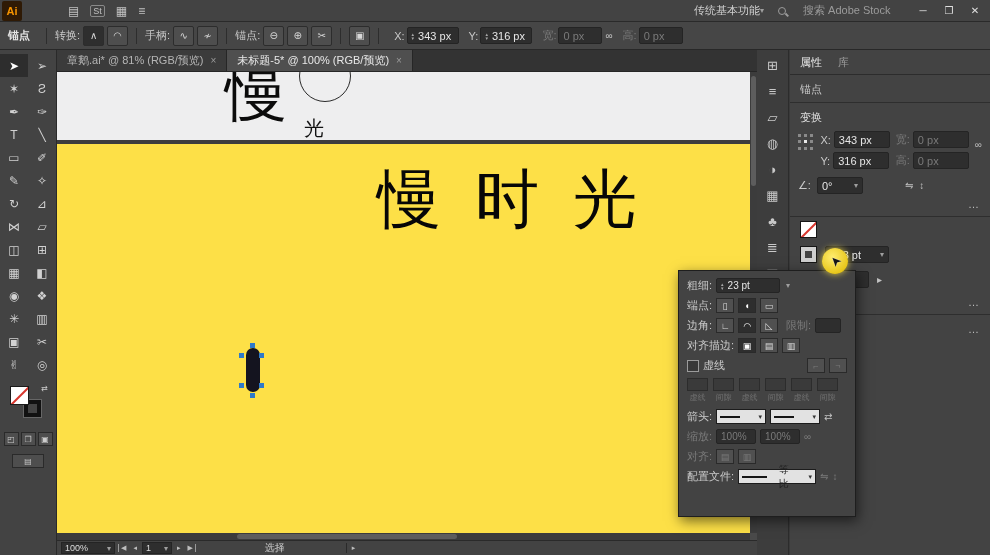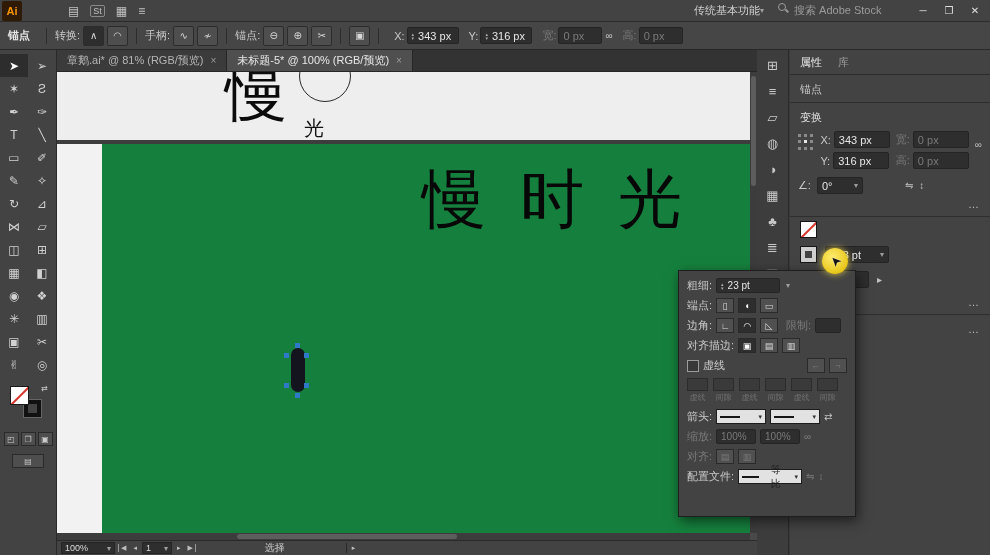--- a/index.html
+++ b/index.html
@@ -18,21 +18,21 @@
            border-bottom:1px solid #2a2a2a;display:flex;align-items:center;z-index:5;box-sizing:border-box;}
   .ai-logo{width:20px;height:20px;margin-left:2px;background:#2f1a05;color:#f79500;font-weight:bold;
            font-size:11px;display:flex;align-items:center;justify-content:center;border-radius:2px;}
   #menu-items{display:flex;align-items:center;margin-left:8px;height:100%;}
   .menu-item{padding:0 8px;font-size:12px;color:#dcdcdc;height:100%;display:flex;align-items:center;}
   .mb-icons{display:flex;align-items:center;gap:11px;margin-left:46px;color:#c2c2c2;}
   .mb-icon{font-size:12px;}
   .mb-icon.stockb{font-size:9px;border:1px solid #8a8a8a;padding:0 2px;border-radius:2px;}
   #mb-right{margin-left:auto;display:flex;align-items:center;gap:14px;padding-right:2px;}
   .workspace{display:flex;align-items:center;font-size:11px;color:#d0d0d0;}
-  .searchbox{display:flex;align-items:flex-start;gap:5px;color:#9b9b9b;font-size:11px;min-width:118px;}
+  .searchbox{display:flex;align-items:flex-end;gap:14px;color:#9b9b9b;font-size:11px;min-width:118px;}
   .mag{width:11px;height:11px;position:relative;}
   .mag::before{content:"";position:absolute;left:0;top:0;width:6px;height:6px;border:1.5px solid #9b9b9b;border-radius:50%;}
   .mag::after{content:"";position:absolute;left:7px;top:7px;width:4px;height:1.5px;background:#9b9b9b;transform:rotate(45deg);}
   .winbtns{display:flex;}
   .winbtn{width:26px;height:22px;display:flex;align-items:center;justify-content:center;font-size:10px;color:#e0e0e0;}
   
   #controlbar{position:absolute;left:0;top:22px;width:990px;height:28px;background:#464646;
               border-bottom:1px solid #282828;display:flex;align-items:center;padding:0 6px;gap:3px;
               z-index:4;box-sizing:border-box;}
   .cb-title{font-weight:bold;color:#e6e6e6;margin:0 8px 0 2px;}
@@ -61,21 +61,21 @@
   #docarea{position:absolute;left:57px;top:50px;width:700px;height:505px;background:#4a4a4a;}
   #tabbar{position:absolute;left:0;top:0;width:100%;height:22px;background:#333;display:flex;
           border-bottom:1px solid #262626;box-sizing:border-box;}
   .tab{display:flex;align-items:center;gap:7px;padding:0 10px;font-size:11px;background:#3b3b3b;
        color:#b5b5b5;border-right:1px solid #262626;}
   .tab.active{background:#4f4f4f;color:#e8e8e8;}
   .tab-close{font-size:10px;color:#9a9a9a;}
   #canvas{position:absolute;left:0;top:22px;width:693px;height:461px;overflow:hidden;background:#f2f2f3;}
   .ab-top{position:absolute;left:0;top:0;width:100%;height:68px;background:#eeeeef;overflow:hidden;}
   .ab-gap{position:absolute;left:0;top:68px;width:100%;height:4px;background:#3d3d3d;}
-  .ab-main{position:absolute;left:0;top:72px;width:100%;height:389px;background:#15803d;overflow:hidden;margin-left:45px;}
+  .ab-main{position:absolute;left:0;top:72px;width:100%;height:389px;background:#fde047;overflow:hidden;}
   .char-big{position:absolute;left:168px;top:-10px;font-family:"Liberation Serif","DejaVu Serif",serif;
             font-size:62px;color:#0b0b0b;line-height:1;}
   .char-small{position:absolute;left:247px;top:46px;font-family:"Liberation Serif","DejaVu Serif",serif;
               font-size:20px;color:#111;line-height:1;}
   .circ{position:absolute;left:242px;top:-22px;width:50px;height:50px;border:1px solid #2a2a2a;border-radius:50%;}
   .headline{position:absolute;left:320px;top:24px;font-family:"Liberation Serif","DejaVu Serif",serif;
             font-size:64px;letter-spacing:34px;color:#070707;line-height:1;white-space:nowrap;}
   .capsule{position:absolute;left:189px;top:204px;width:14px;height:44px;background:#14141f;border-radius:7px;}
   .handle{position:absolute;width:5px;height:5px;background:#2f7ac8;}
   #vscroll{position:absolute;right:0;top:22px;width:7px;height:461px;background:#3c3c3c;}
@@ -537,21 +537,21 @@
       </span>
       <span class="mini-ic dim">∞</span>
     </div>
     <div class="sp-row">
       <span class="sp-lbl lbl dim">对齐:</span>
       <span class="spbtn dim">▤</span>
       <span class="spbtn dim">▥</span>
     </div>
     <div class="sp-row" style="margin-top:4px;">
       <span class="sp-lbl lbl">配置文件:</span>
-      <span class="well" style="width:64px;gap:12px;">
+      <span class="well" style="width:78px;gap:12px;">
         <span class="wline" style="width:28px;"></span>
         <span class="wtxt">等比</span>
         <span class="chev" style="margin-left:auto;">▾</span>
       </span>
       <span class="mini-ic dim">⇋</span>
       <span class="mini-ic dim">↕</span>
     </div>
   </div>
 
 

